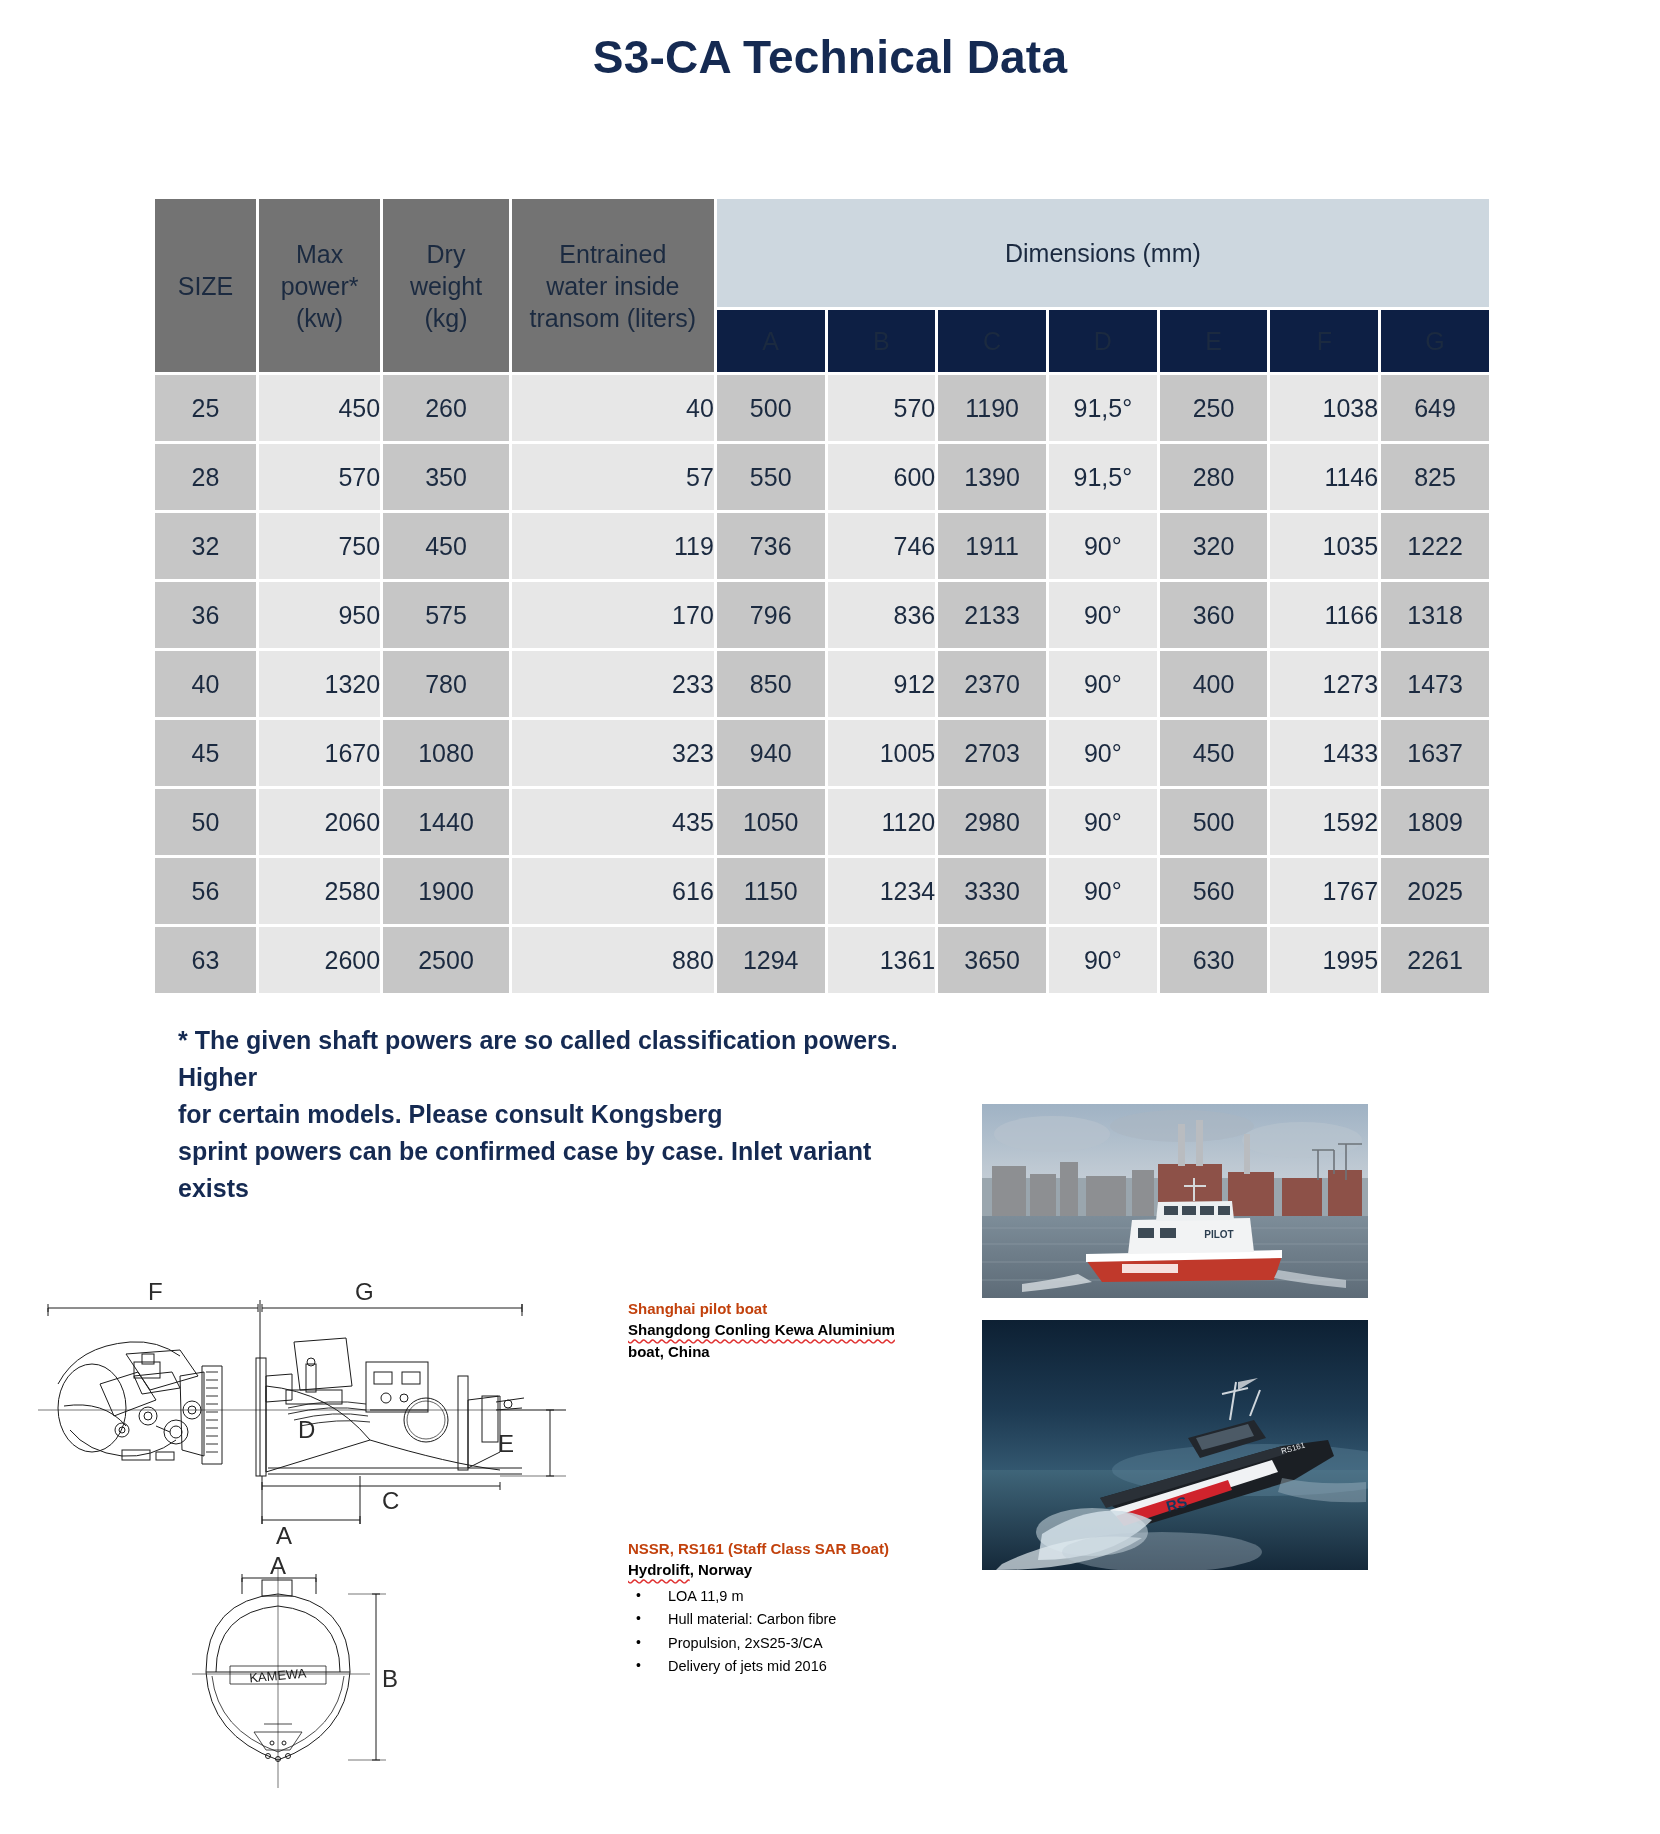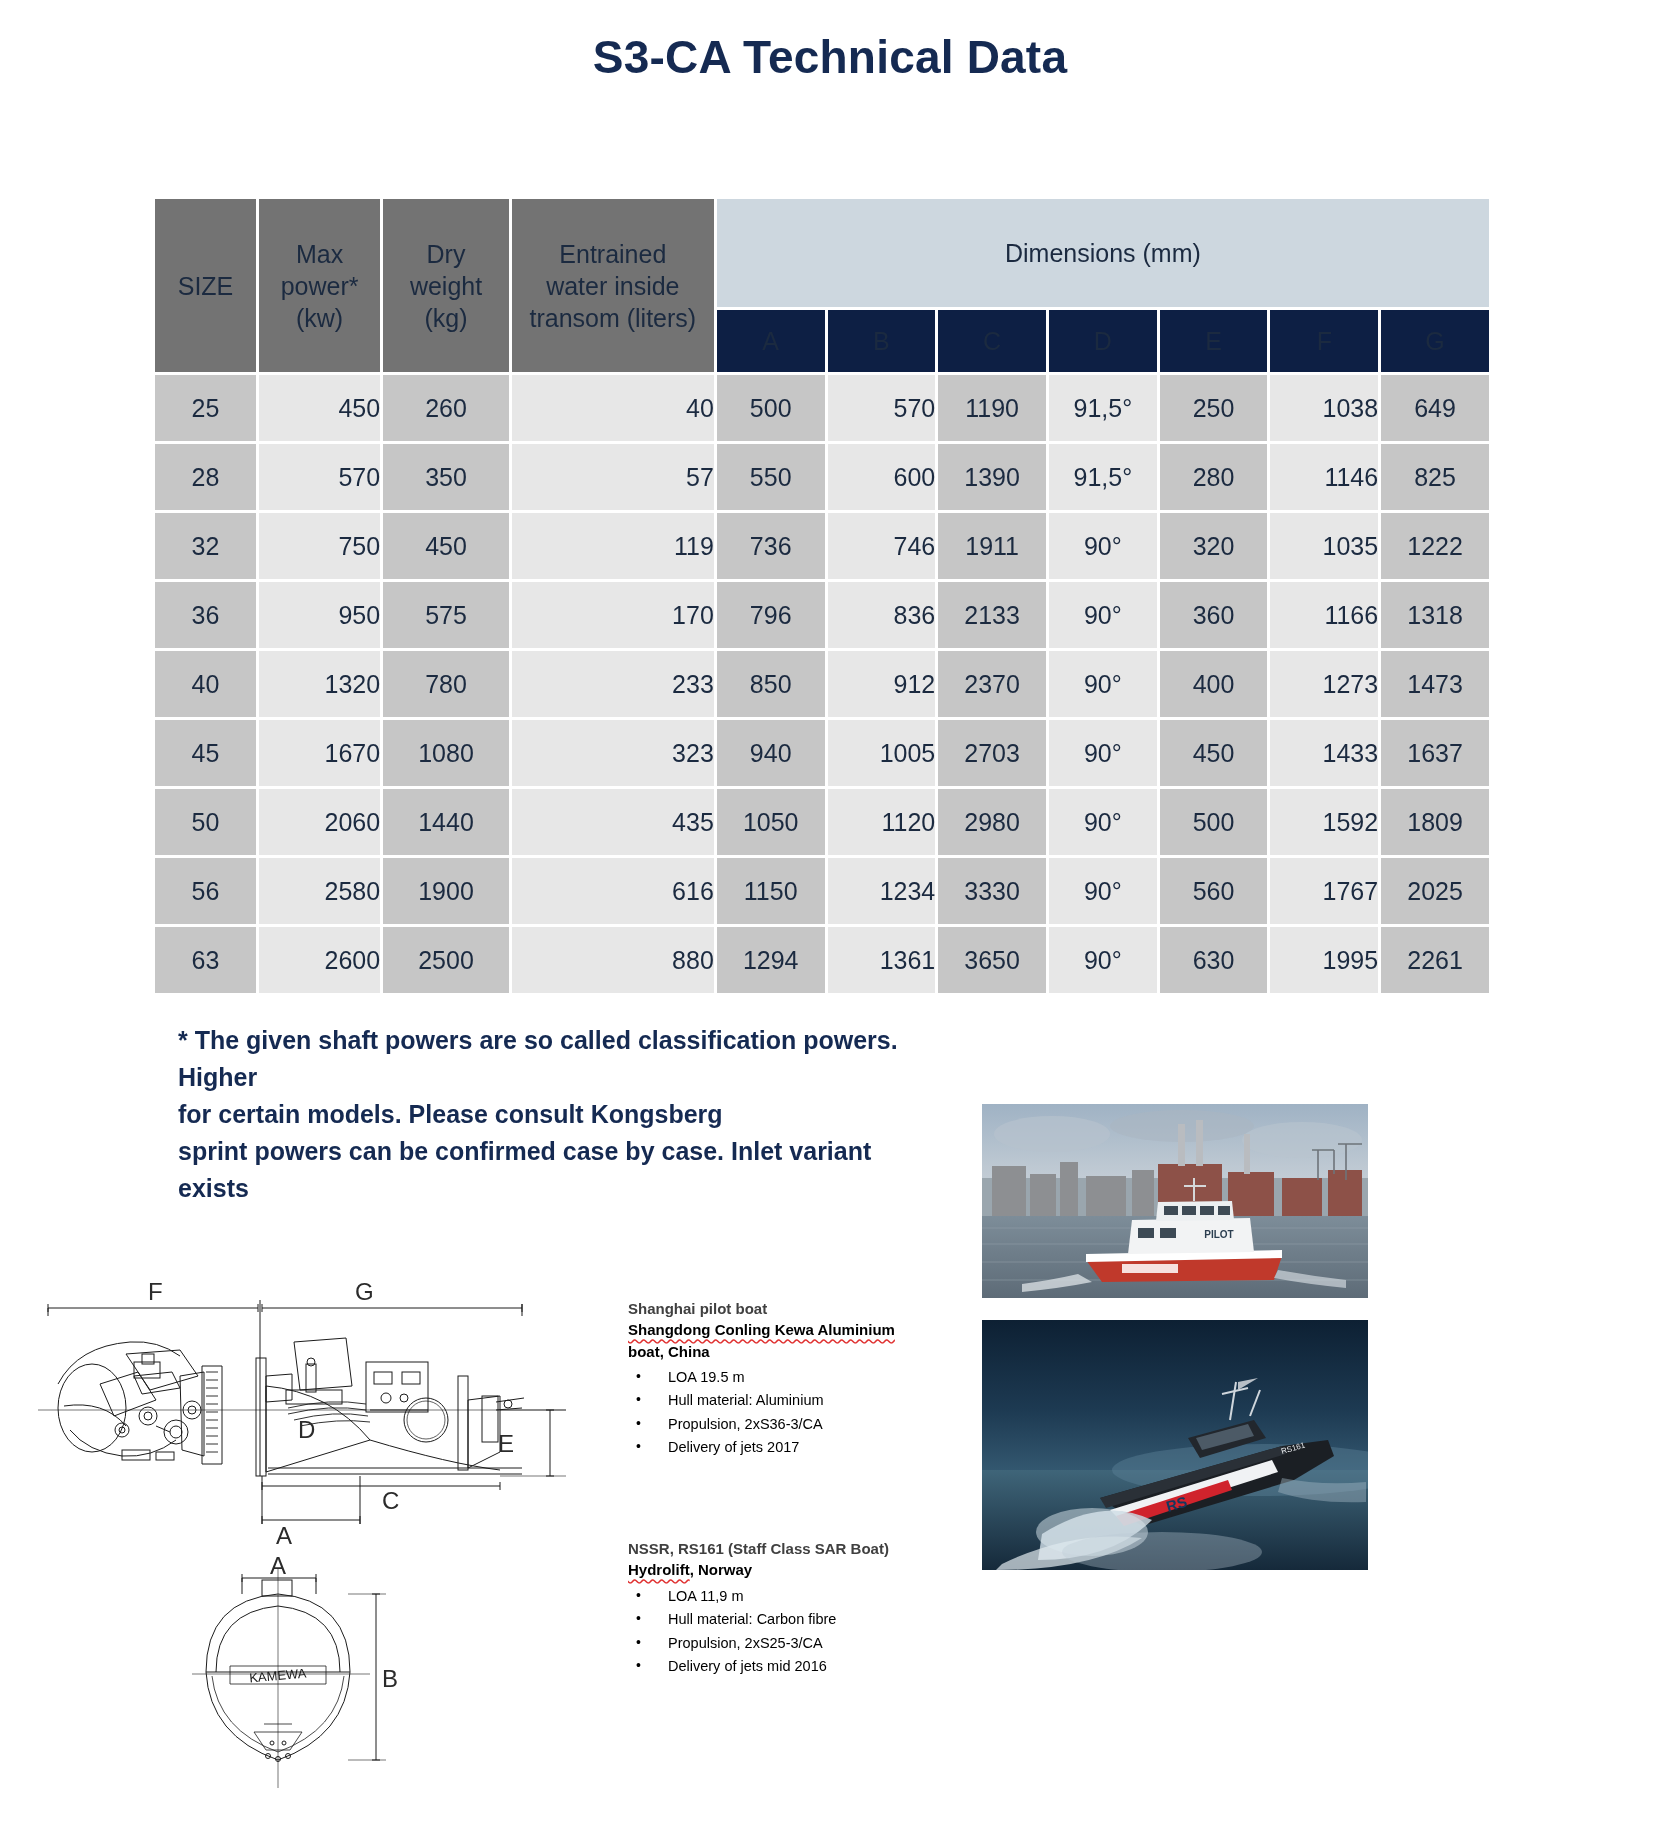--- a/index.html
+++ b/index.html
@@ -132,21 +132,21 @@
     position: absolute;
     font-family: "Liberation Sans", sans-serif;
     color: #000000;
   }
   .case-1 { left: 628px; top: 1298px; width: 340px; }
   .case-2 { left: 628px; top: 1538px; width: 340px; }
   .case-title {
     font-size: 15px;
     font-weight: bold;
     line-height: 1.42;
-    color: #404040;
+    color: #c2410c;
   }
   .case-sub {
     font-size: 15px;
     font-weight: bold;
     line-height: 1.42;
     color: #000;
     display: inline-block;
   }
   .sq { text-decoration: underline; text-decoration-style: wavy; text-decoration-color: #e03131; text-underline-offset: 3px; }
   .case ul {
@@ -505,26 +505,20 @@
   </svg>
   <span class="dim-label" style="left:90px; top:-8px;">A</span>
   <span class="dim-label" style="left:202px; top:105px;">B</span>
 </div>
 
 <div class="case case-1">
   <div class="case-title">Shanghai pilot boat</div>
   <div>
     <span class="case-sub sq">Shangdong Conling Kewa Aluminium</span><span class="case-sub"> boat, China</span>
   </div>
-  <ul>
-    <li>LOA 19.5 m</li>
-    <li><span>Hull material: Aluminium</span></li>
-    <li>Propulsion, 2xS36-3/CA</li>
-    <li>Delivery of jets  2017</li>
-  </ul>
 </div>
 
 <div class="case case-2">
   <div class="case-title">NSSR, RS161 (Staff Class SAR Boat)</div>
   <div>
     <span class="case-sub sq">Hydrolift</span><span class="case-sub">, Norway</span>
   </div>
   <ul>
     <li>LOA 11,9 m</li>
     <li>Hull material: Carbon fibre</li>

